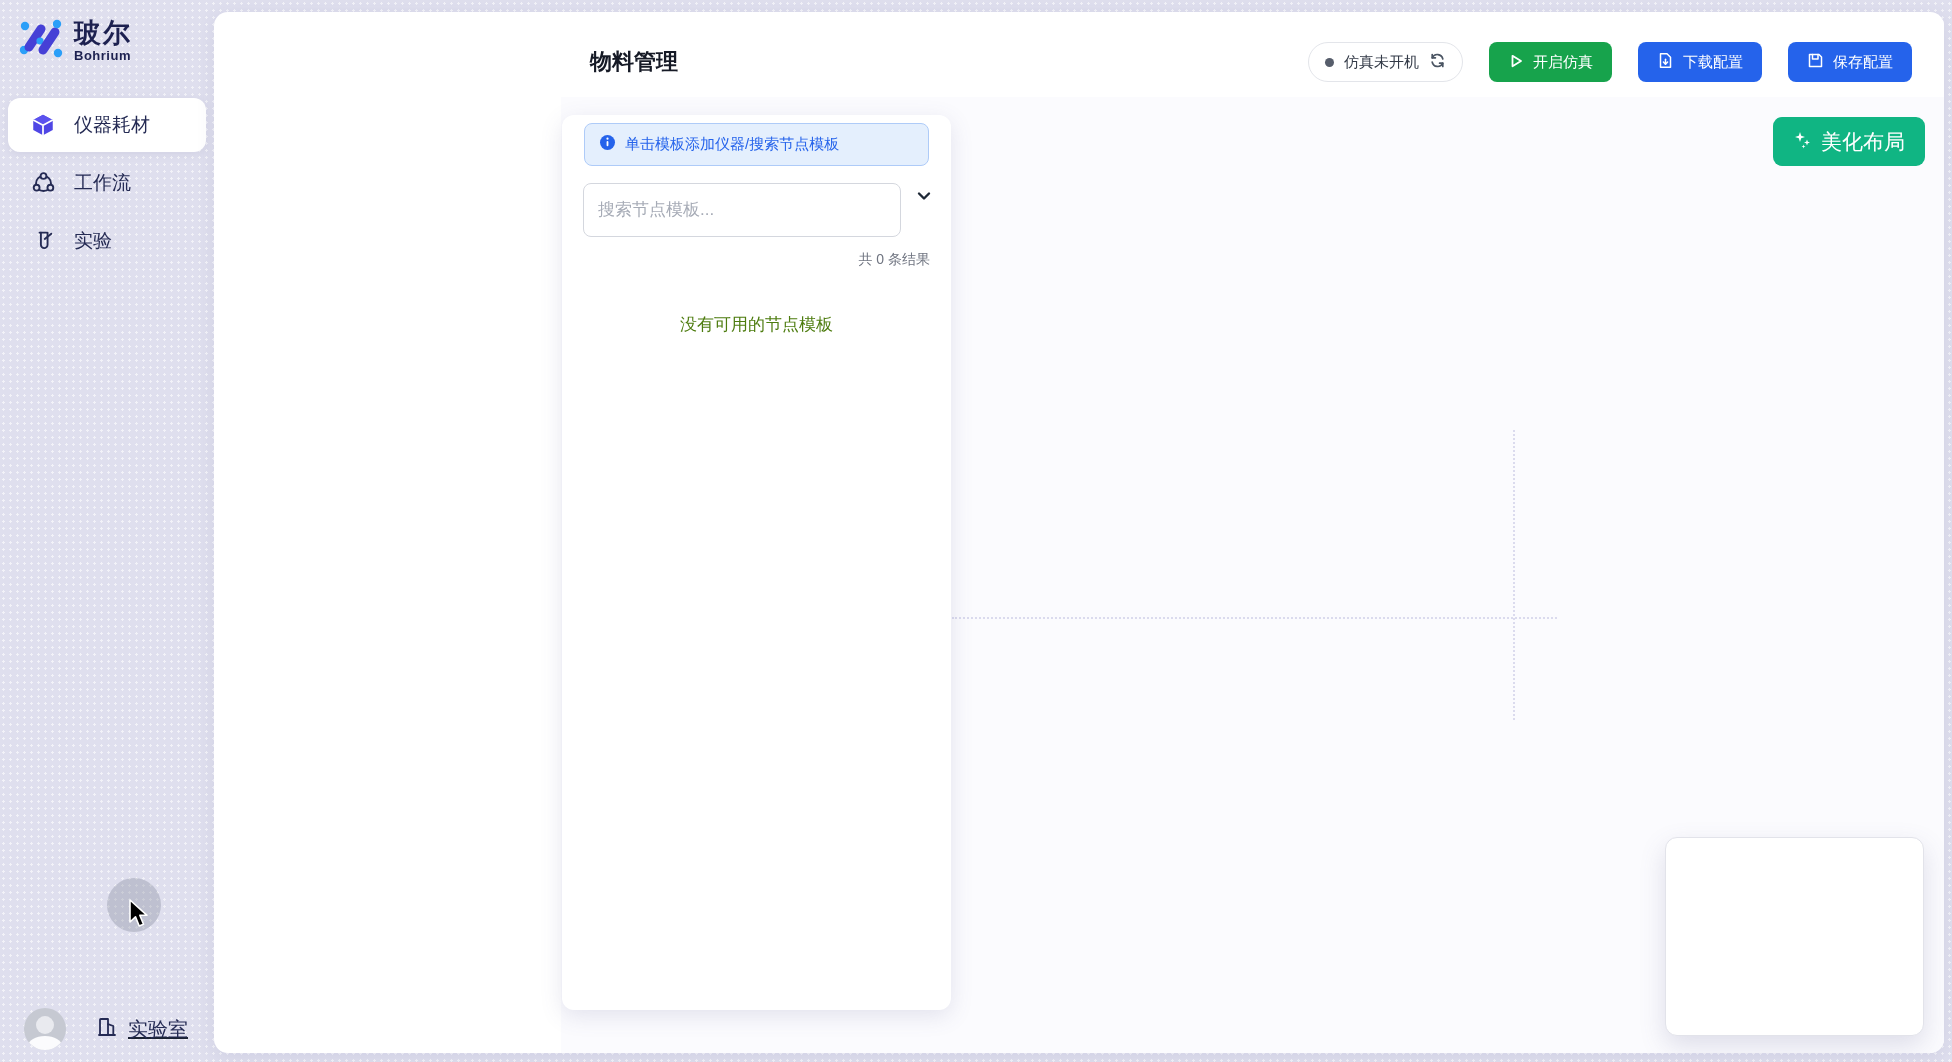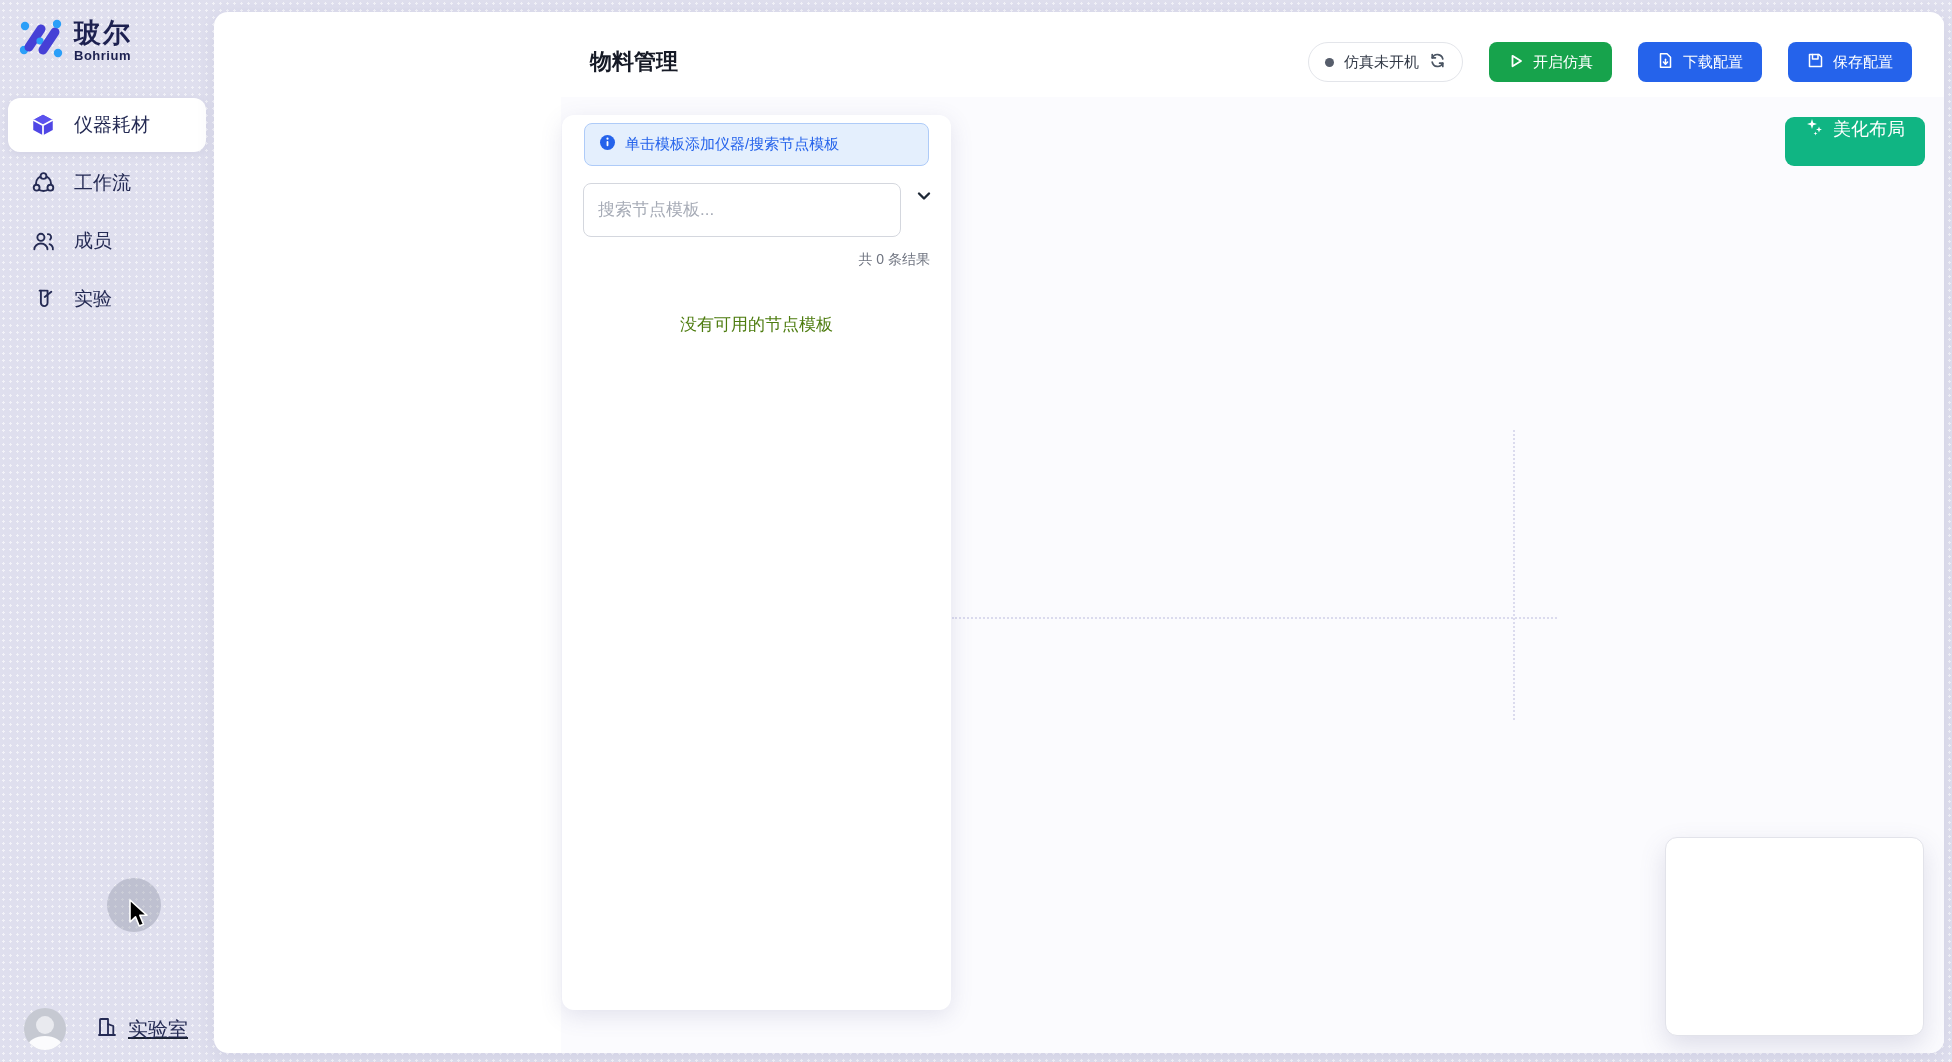--- a/index.html
+++ b/index.html
@@ -103,22 +103,22 @@
     flex:1; height:54px; border:1px solid #d4d7de; border-radius:8px; padding:0 14px;
     font-size:17px; color:#1c2333; font-family:"Liberation Sans",sans-serif; background:#fff; outline:none;
   }
   .search-input::placeholder { color:#a6abb6; }
   .chevron-btn { width:26px; height:26px; display:flex; align-items:center; justify-content:center; cursor:pointer; }
   .result-count { text-align:right; margin:14px 21px 0 0; font-size:14px; color:#6f7480; }
   .empty-text { text-align:center; margin-top:44px; font-size:17px; color:#4d7c0f; }
 
   .beautify-btn {
     position:absolute; right:19px; top:20px; height:49px; padding:0 20px;
-    display:flex; align-items:flex-start; gap:9px; background:#10b583; border:none; border-radius:9px;
-    color:#fff; font-size:18px; font-family:"Liberation Sans",sans-serif; cursor:pointer;
+    display:flex; align-items:center; gap:9px; background:#10b583; border:none; border-radius:9px;
+    color:#fff; font-size:21px; font-family:"Liberation Sans",sans-serif; cursor:pointer;
   }
 
   .minimap {
     position:absolute; right:20px; bottom:17px; width:259px; height:199px; background:#fff;
     border:1px solid #e2e3ea; border-radius:12px; box-shadow:0 10px 26px rgba(90,90,140,.18);
     cursor:pointer;
   }
 </style>
 </head>
 <body>
@@ -161,31 +161,20 @@
           <svg width="25" height="25" viewBox="0 0 24 24" fill="none" stroke="#252b54" stroke-width="1.8">
             <circle cx="12" cy="12" r="7.2"></circle>
             <circle cx="12" cy="4.8" r="2.8" fill="#dfdfee"></circle>
             <circle cx="5.4" cy="16" r="2.8" fill="#dfdfee"></circle>
             <circle cx="18.6" cy="16" r="2.8" fill="#dfdfee"></circle>
           </svg>
         </span>
         <span>工作流</span>
       </div>
 
-      <div class="nav-item">
-        <span class="nav-icon">
-          <svg width="25" height="25" viewBox="0 0 24 24" fill="none" stroke="#252b54" stroke-width="1.8" stroke-linecap="round">
-            <circle cx="9.5" cy="8" r="3.4"></circle>
-            <path d="M3.2 19.5 a6.3 5.6 0 0 1 12.6 0"></path>
-            <path d="M16.2 4.9 a3 3 0 0 1 2.2 5.2"></path>
-            <path d="M17.8 14.6 a5.4 5 0 0 1 3.2 4.9"></path>
-          </svg>
-        </span>
-        <span>成员</span>
-      </div>
 
       <div class="nav-item">
         <span class="nav-icon">
           <svg width="25" height="25" viewBox="0 0 24 24" fill="none" stroke="#252b54" stroke-width="1.8" stroke-linecap="round" stroke-linejoin="round">
             <path d="M8.2 3.5 h6.6"></path>
             <path d="M9.5 3.5 V15.2 a3.2 3.2 0 0 0 6.4 0 V3.5"></path>
             <path d="M13.2 9.5 L19.5 4.5"></path>
           </svg>
         </span>
         <span>实验</span>

